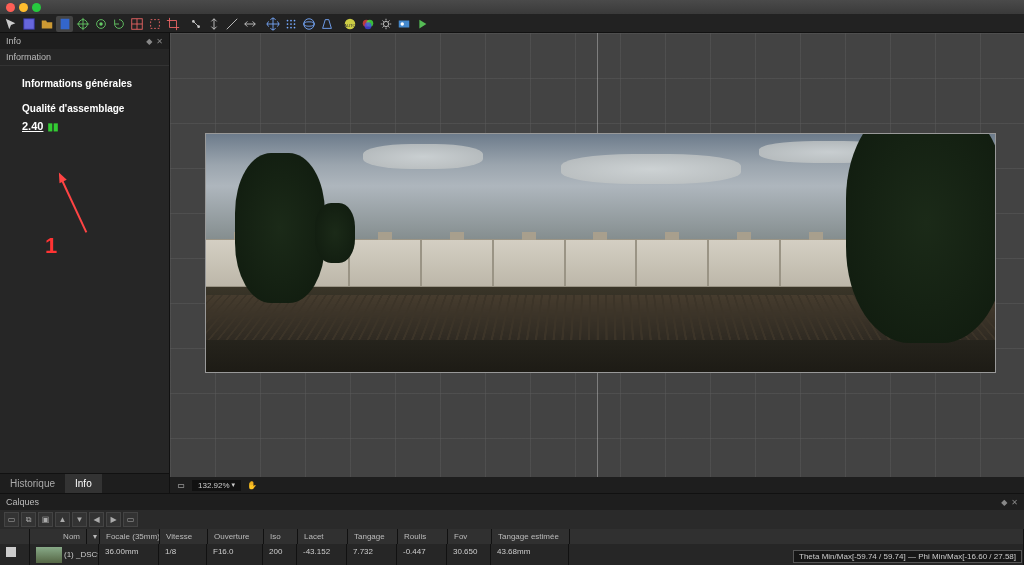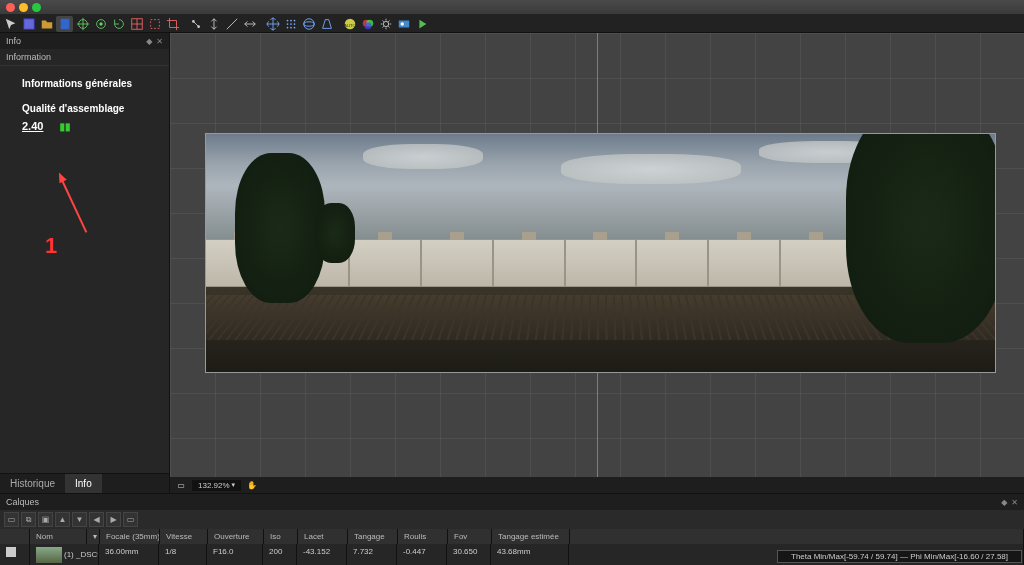--- a/index.html
+++ b/index.html
@@ -14,21 +14,21 @@
 .tbtn.active { background:#444; border-radius:2px; }
 .main { display:flex; height:460px; }
 .sidepanel { width:170px; background:#262626; border-right:1px solid #111; display:flex; flex-direction:column; position:relative; }
 .panel-header { background:#1e1e1e; font-size:9px; padding:3px 6px; color:#bbb; display:flex; justify-content:space-between; align-items:center; }
 .panel-body { padding:8px 10px; font-size:9px; color:#ddd; flex:1;margin-left:12px; }
 .panel-body h4 { font-size:10px; font-weight:bold; margin:4px 0 6px; color:#fff; }
 .panel-body ul { list-style:none; margin-left:12px; }
 .panel-body li::before { content:"• "; }
 .panel-body li { font-size:8px; color:#ccc; margin:2px 0; }
 .rmslabel { font-size:8px; color:#ccc; margin-top:4px; }
-.rmsval { font-size:11px; color:#fff; font-weight:bold; margin-top:4px; display:flex; align-items:center; gap:16px;text-decoration:underline; }
+.rmsval { font-size:11px; color:#fff; font-weight:bold; margin-top:4px; display:flex; align-items:center; gap:4px;text-decoration:underline; }
 .sig { color:#3c3; font-size:10px; }
 .arrow { position:absolute; top:145px; left:60px; pointer-events:none; }
 .arrow-line { width:2px; height:60px; background:#f44; transform:rotate(-25deg); transform-origin:top; }
 .arrow-head { width:0;height:0;border-left:4px solid transparent;border-right:4px solid transparent;border-bottom:10px solid #f44; position:absolute; top:-6px; left:-3px; transform:rotate(-25deg);}
 .arrow-num { color:#f33; font-size:22px; font-weight:bold; position:absolute; top:55px; left:-15px; }
 .sidetabs { display:flex; background:#1e1e1e; border-top:1px solid #111; font-size:10px; }
 .sidetab { padding:4px 10px; cursor:pointer; color:#aaa; }
 .sidetab.active { background:#333; color:#fff; }
 .viewport { flex:1; background:#434343; position:relative; overflow:hidden; }
 .grid { position:absolute; inset:0; background-image:
@@ -55,25 +55,25 @@
 .viewer-bottom { position:absolute; left:0; right:0; bottom:0; height:16px; background:#1e1e1e; display:flex; align-items:center; padding:0 4px; gap:4px; font-size:8px; color:#ccc; }
 .zoombox{ background:#111; padding:1px 6px; display:flex; align-items:center; gap:2px; }
 .vbtn { width:14px; height:14px; display:flex; align-items:center; justify-content:center; cursor:pointer; }
 .calques { height:72px; background:#a16207; border-top:1px solid #111; display:flex; flex-direction:column; }
 .calques-head { background:#1e1e1e; font-size:9px; padding:3px 6px; display:flex; justify-content:space-between; align-items:center; color:#bbb; }
 .calques-tbar { background:#2a2a2a; padding:2px 4px; display:flex; gap:2px; }
 .cbtn { width:15px; height:15px; background:#333; border:1px solid #444; cursor:pointer; display:flex;align-items:center;justify-content:center; font-size:8px; color:#aaa;}
 .grid-row { display:flex; font-size:8px; color:#ccc; }
 .th, .td { border-right:1px solid #111; padding:3px 6px; overflow:hidden; white-space:nowrap; }
 .th { background:#303030; color:#bbb; position:relative; }
-.w-tiny{width:30px;} .w-name{width:57px;} .w-focal{width:60px;} .w-s{width:48px;} .w-a{width:56px;} .w-iso{width:34px;} .w-m{width:50px;} .w-fov{width:44px;} .w-fe{width:78px;} .w-rest{flex:1;}
+.w-tiny{width:30px;} .w-name{width:57px;text-align:right;} .w-focal{width:60px;} .w-s{width:48px;} .w-a{width:56px;} .w-iso{width:34px;} .w-m{width:50px;} .w-fov{width:44px;} .w-fe{width:78px;} .w-rest{flex:1;}
 .datarow .td { background:#262626; }
 .datarow .thumb { width:26px; height:16px; background:linear-gradient(#8a8,#564); display:inline-block; vertical-align:middle; margin-right:2px; }
 .chk { width:10px; height:10px; background:#ccc; display:inline-block; }
-.status { position:absolute; right:2px; bottom:2px; background:rgba(20,20,20,.85); border:1px solid #555; color:#ccc; font-size:8px; padding:1px 13px; }
+.status { position:absolute; right:2px; bottom:2px; background:rgba(20,20,20,.85); border:1px solid #555; color:#ccc; font-size:8px; padding:1px 5px; }
 svg { width:14px; height:14px; }
 </style>
 </head>
 <body>
 
 <div class="titlebar">
   <div class="traffic">
     <div class="tl r"></div>
     <div class="tl y"></div>
     <div class="tl g"></div>

